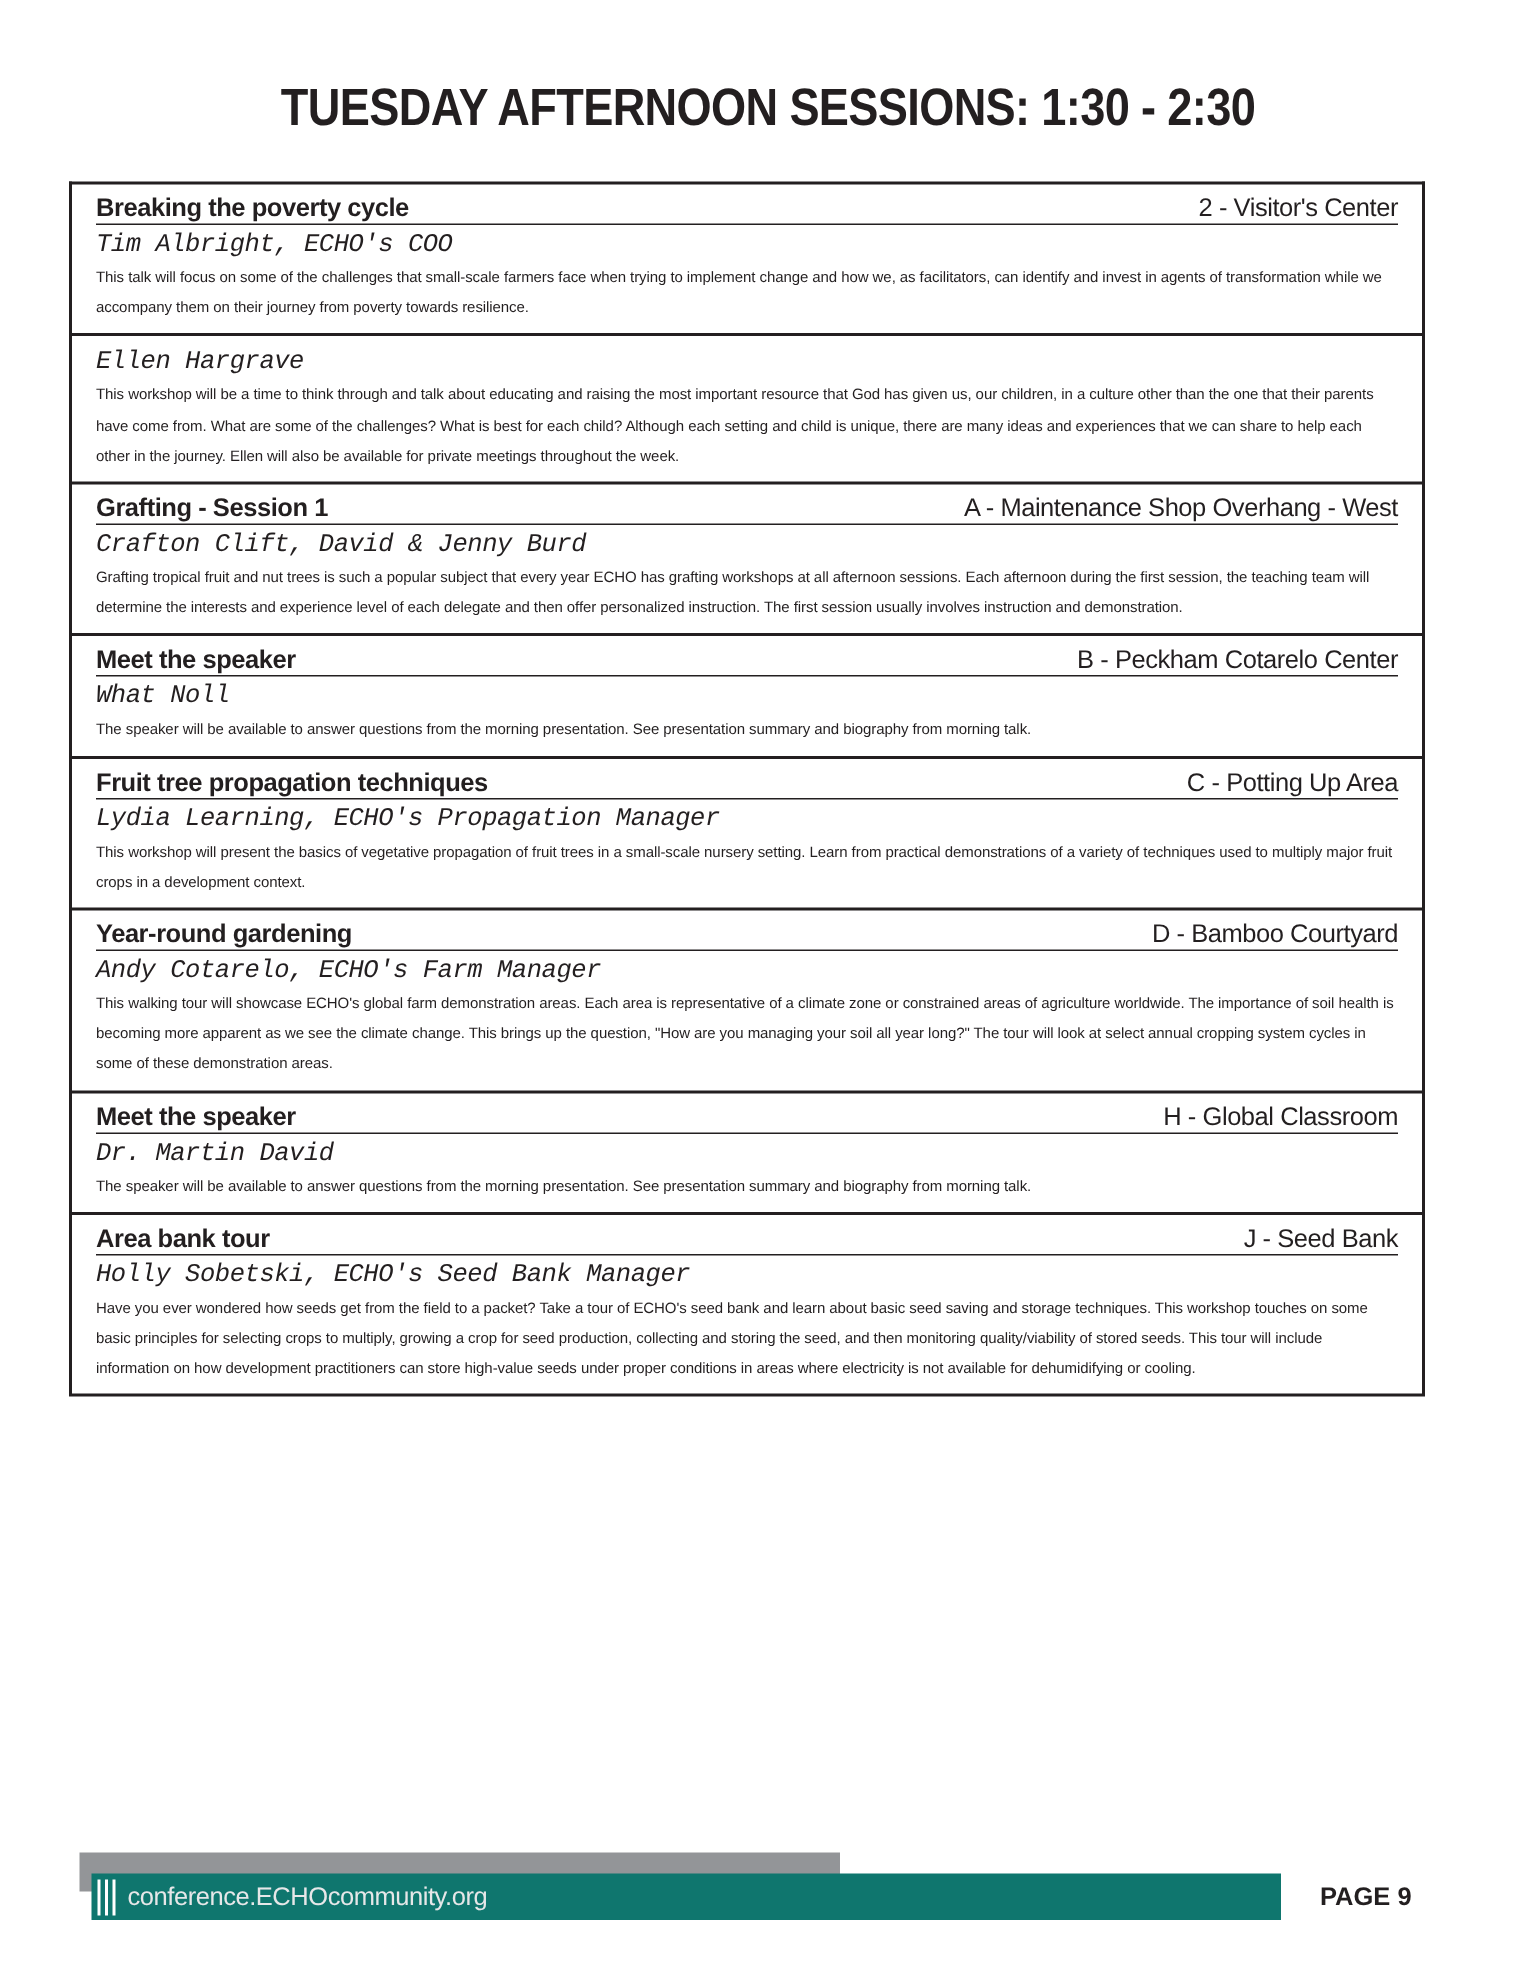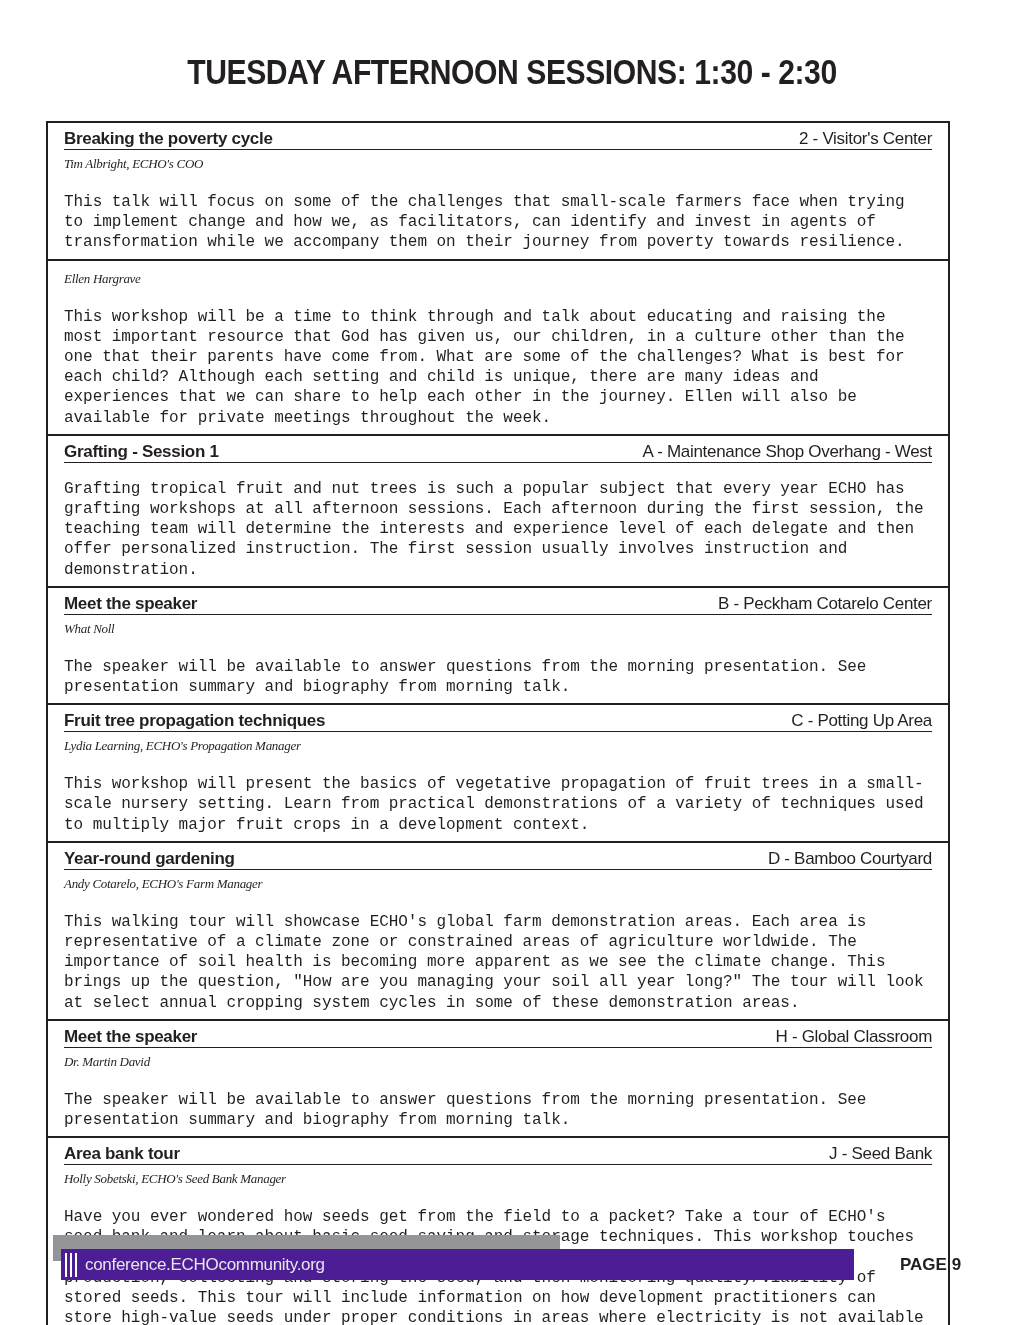--- a/index.html
+++ b/index.html
@@ -18,41 +18,41 @@
       border-bottom: 2px solid #231f20; padding: 4px 16px 6px 16px; box-sizing: border-box;
     }
     .head {
       display: flex; justify-content: space-between; align-items: flex-end;
       border-bottom: 1.5px solid #231f20; height: 22px;
       font-family: "Liberation Sans", sans-serif; font-size: 17px;
     }
     .stitle { font-weight: bold; letter-spacing: -0.3px; }
     .loc { letter-spacing: -0.3px; }
     .speaker {
-      font-family: Liberation Serif, serif; font-style: italic; font-size: 13px;
+      font-family: Liberation Mono, monospace; font-style: italic; font-size: 17px;
       letter-spacing: -0.3px; margin-top: 2px; height: 24px; line-height: 24px;
     }
     .desc {
-      font-family: Liberation Mono, monospace; font-size: 16px; line-height: 20.2px;
-      margin-top: 16px; color: #231f20; letter-spacing: -0.05px;
+      font-family: Liberation Sans, sans-serif; font-size: 10px; line-height: 20.2px;
+      margin-top: 0; color: #231f20; letter-spacing: -0.05px;
     }
     .footer-gray {
       position: absolute; left: 53px; top: 1235px; width: 507px; height: 26px; background: #939598;
     }
     .footer-dark {
-      position: absolute; left: 61px; top: 1249px; width: 793px; height: 31px; background: #4c1d95;
+      position: absolute; left: 61px; top: 1249px; width: 793px; height: 31px; background: #0f766e;
       display: flex; align-items: center;
     }
     .bars { display: flex; gap: 3px; margin-left: 4px; margin-right: 8px; height: 24px; align-items: stretch; }
     .bars span { width: 2px; background: #ffffff; display: block; }
     .url {
       font-family: "Liberation Sans", sans-serif; font-size: 17px; color: #e6e7e8; letter-spacing: -0.3px;
     }
     .page {
-      position: absolute; left: 900px; top: 1255px; font-family: "Liberation Sans", sans-serif;
+      position: absolute; left: 880px; top: 1255px; font-family: "Liberation Sans", sans-serif;
       font-weight: bold; font-size: 17px; color: #231f20;
     }
   </style>
 </head>
 <body>
 
 <div class="title">TUESDAY AFTERNOON SESSIONS: 1:30 - 2:30</div>
 
 <div class="sessions">
   <div class="session">
@@ -65,20 +65,21 @@
   </div>
   <div class="session">
     <div class="speaker">Ellen Hargrave</div>
     <div class="desc">This workshop will be a time to think through and talk about educating and raising the most important resource that God has given us, our children, in a culture other than the one that their parents have come from. What are some of the challenges? What is best for each child? Although each setting and child is unique, there are many ideas and experiences that we can share to help each other in the journey. Ellen will also be available for private meetings throughout the week.</div>
   </div>
   <div class="session">
     <div class="head">
       <span class="stitle">Grafting - Session 1</span>
       <span class="loc">A - Maintenance Shop Overhang - West</span>
     </div>
+    <div class="speaker">Crafton Clift, David &amp; Jenny Burd</div>
     <div class="desc">Grafting tropical fruit and nut trees is such a popular subject that every year ECHO has grafting workshops at all afternoon sessions. Each afternoon during the first session, the teaching team will determine the interests and experience level of each delegate and then offer personalized instruction. The first session usually involves instruction and demonstration.</div>
   </div>
   <div class="session">
     <div class="head">
       <span class="stitle">Meet the speaker</span>
       <span class="loc">B - Peckham Cotarelo Center</span>
     </div>
     <div class="speaker">What Noll</div>
     <div class="desc">The speaker will be available to answer questions from the morning presentation. See presentation summary and biography from morning talk.</div>
   </div>

